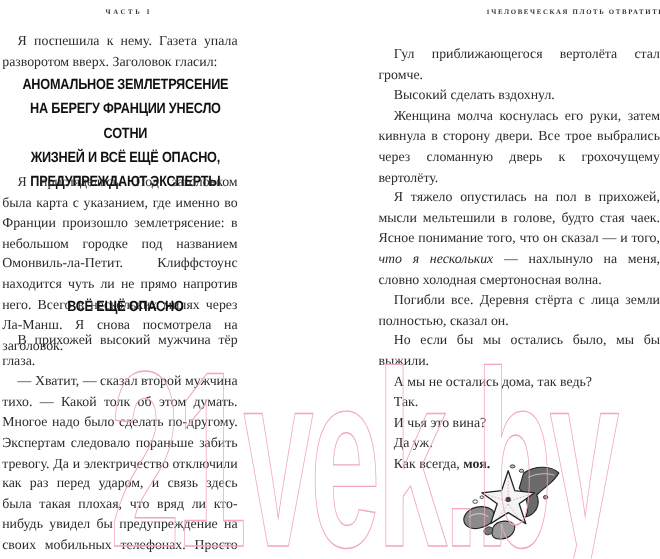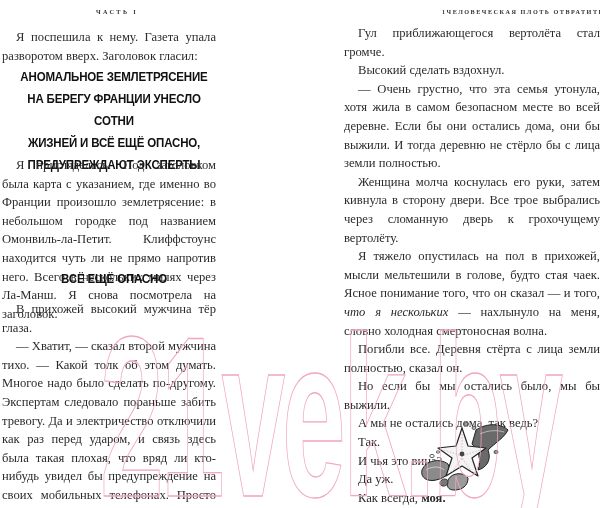--- a/index.html
+++ b/index.html
@@ -19,21 +19,21 @@
     .page-left .running-head { left: 96px; }
     .page-right .running-head { left: 142px; letter-spacing: 1.5px; }
 
     .text-block {
       position: absolute;
       font-family: "Liberation Serif", serif;
       font-size: 12.6px; line-height: 18.6px; color: #2b2b2b;
       text-align: justify;
     }
     .page-left .text-block { left: 2px; width: 214px; }
-    .page-right .text-block { left: 44px; width: 256px; }
+    .page-right .text-block { left: 44px; width: 256px; margin-top: 16px; }
 
     .para { text-indent: 14px; }
     .para.indent-block { padding-left: 14px; text-indent: 0; }
     .para .italic { font-style: italic; }
     .para .bold { font-weight: bold; }
 
     .headline {
       position: absolute; left: 0; width: 228px;
       font-family: "Liberation Sans", sans-serif; font-weight: bold;
       font-size: 13.4px; line-height: 22px; text-align: center;
@@ -81,21 +81,20 @@
 </div>
 
 <div class="page page-right">
   <div class="running-head">
     <span>1</span><span>ЧЕЛОВЕЧЕСКАЯ ПЛОТЬ ОТВРАТИТЕЛЬНА НА ВКУС</span>
   </div>
 
   <div class="text-block" style="top:24px;">
     <p class="para">Гул приближающегося вертолёта стал громче.</p>
     <p class="para">Высокий сделать вздохнул.</p>
-    <p class="para">— Очень грустно, что эта семья утонула, хотя жила в самом безопасном месте во всей деревне. Если бы они остались дома, они бы выжили. И тогда деревню не стёрло бы с лица земли полностью.</p>
     <p class="para">Женщина молча коснулась его руки, затем кивнула в сторону двери. Все трое выбрались через сломанную дверь к грохочущему вертолёту.</p>
     <p class="para"><span>Я тяжело опустилась на пол в прихожей, мысли мельтешили в голове, будто стая чаек. Ясное понимание того, что он сказал — и того,</span> <span class="italic">что я нескольких</span><span> — нахлынуло на меня, словно холодная смертоносная волна.</span></p>
     <p class="para">Погибли все. Деревня стёрта с лица земли полностью, сказал он.</p>
     <p class="para">Но если бы мы остались было, мы бы выжили.</p>
     <p class="para indent-block">А мы не остались дома, так ведь?</p>
     <p class="para indent-block">Так.</p>
     <p class="para indent-block">И чья это вина?</p>
     <p class="para indent-block">Да уж.</p>
     <p class="para indent-block"><span>Как всегда, </span><span class="bold">моя.</span></p>
   </div>

